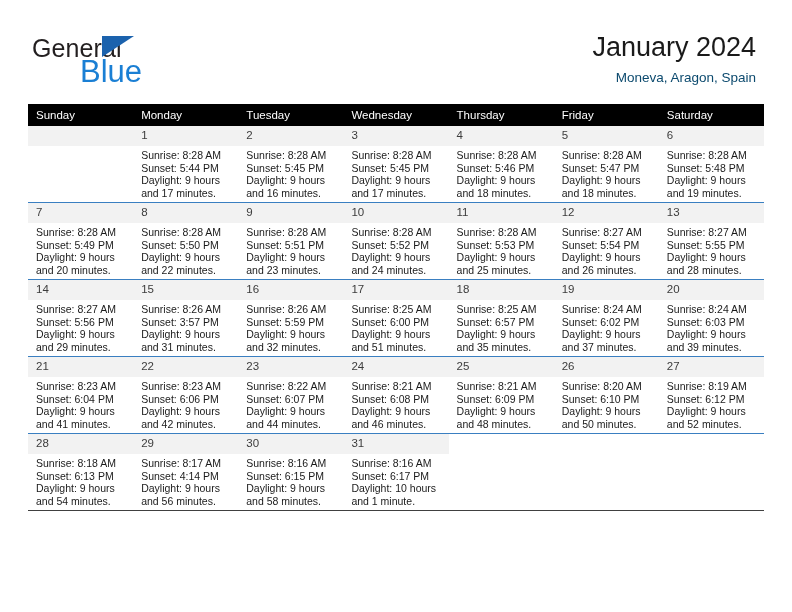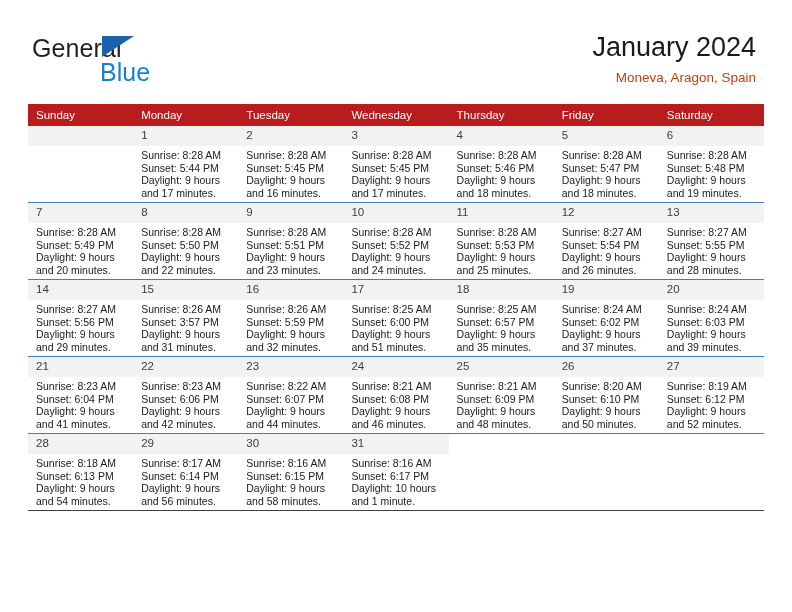--- a/index.html
+++ b/index.html
@@ -52,23 +52,23 @@
     position: absolute;
     left: 70px;
     top: 2px;
     width: 0;
     height: 0;
     border-left: 32px solid #1b62ad;
     border-bottom: 21px solid transparent;
   }
   .brand-blue {
     position: absolute;
-    left: 68px;
+    left: 48px;
     top: 24px;
-    font-size: 25px;
+    font-size: 31px;
     line-height: 28px;
     color: #1a7fd4;
     font-family: "Liberation Sans", sans-serif;
   }
 
   .title-block {
     position: absolute;
     right: 36px;
     top: 30px;
     text-align: right;
@@ -78,37 +78,37 @@
     line-height: 34px;
     color: #1a1a1a;
     font-weight: normal;
     white-space: nowrap;
     text-align: right;
   }
   .cal-subtitle {
     margin-top: 5px;
     font-size: 13.5px;
     line-height: 18px;
-    color: #c2410c;
+    color: #0c4a6e;
     white-space: nowrap;
     text-align: right;
   }
 
   
   .calendar {
     position: absolute;
     left: 28px;
     top: 104px;
     width: 736px;
     border-collapse: collapse;
     table-layout: fixed;
   }
 
   .calendar th {
-    background: #b91c1c;
+    background: #000000;
     color: #ffffff;
     font-size: 11.5px;
     font-weight: normal;
     text-align: left;
     padding: 5px 0 5px 8px;
     height: 12px;
     vertical-align: middle;
   }
 
   .calendar td {
@@ -445,21 +445,21 @@
               <div>Sunrise: 8:18 AM</div>
               <div>Sunset: 6:13 PM</div>
               <div>Daylight: 9 hours</div>
               <div>and 54 minutes.</div>
             </div>
           </td>
           <td>
             <span class="daynum">29</span>
             <div class="details">
               <div>Sunrise: 8:17 AM</div>
-              <div>Sunset: 6:14 PM</div>
+              <div>Sunset: 4:14 PM</div>
               <div>Daylight: 9 hours</div>
               <div>and 56 minutes.</div>
             </div>
           </td>
           <td>
             <span class="daynum">30</span>
             <div class="details">
               <div>Sunrise: 8:16 AM</div>
               <div>Sunset: 6:15 PM</div>
               <div>Daylight: 9 hours</div>

